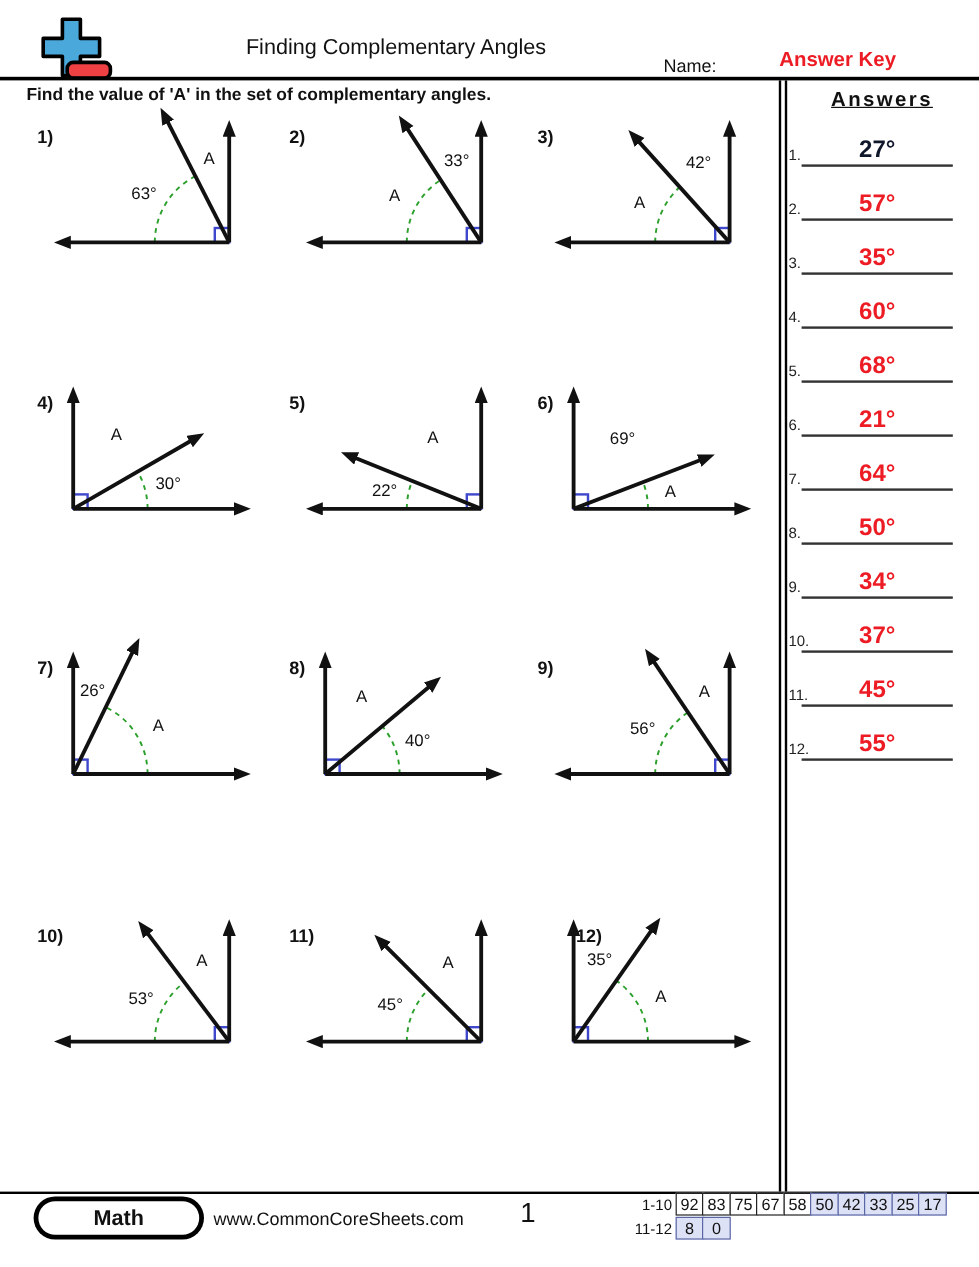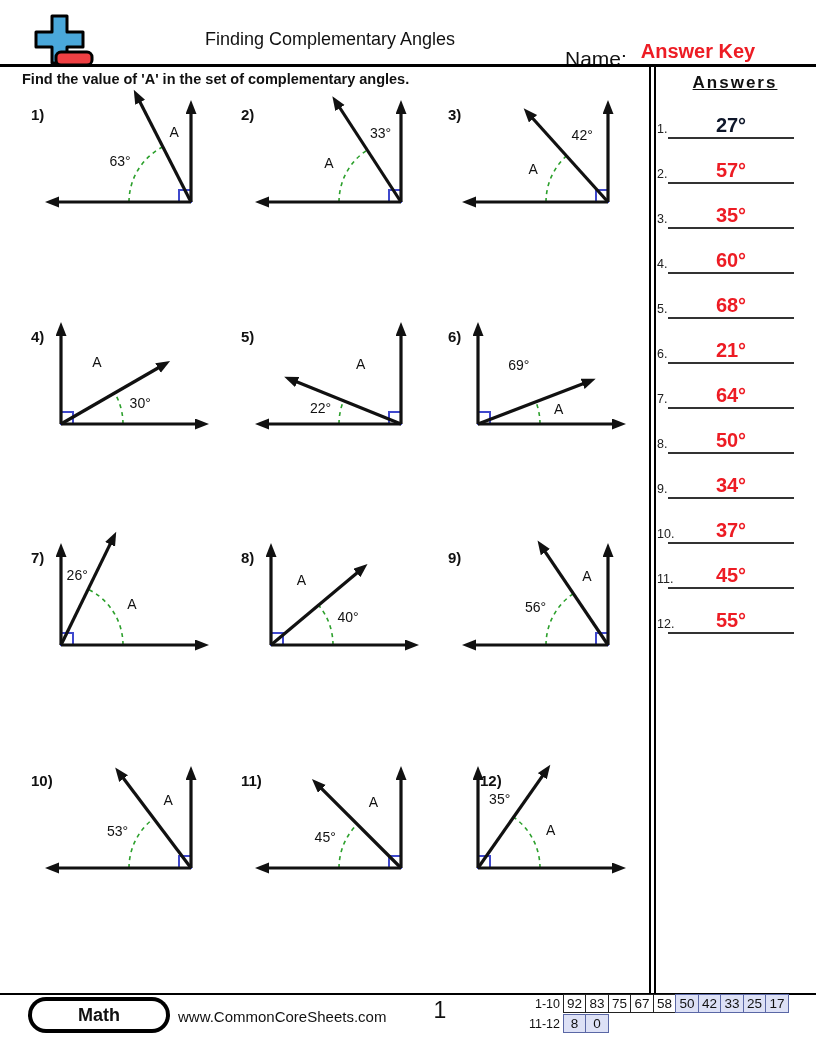--- a/index.html
+++ b/index.html
@@ -2,22 +2,22 @@
 <html><head>
 <meta charset="utf-8">
 <style>
   html,body{margin:0;padding:0;background:#888;}
   #page{position:relative;width:816px;height:1056px;background:#fff;margin:0 auto;
         font-family:"Liberation Sans",sans-serif;color:#111;overflow:hidden;}
   .abs{position:absolute;}
   
   #logo{left:30px;top:14px;}
   #title{left:10px;top:29px;width:640px;text-align:center;font-size:18px;}
-  #name-label{left:553px;top:47px;font-size:21px;margin-left:12px;}
-  #answer-key{left:618px;top:40px;width:160px;text-align:center;font-size:20px;font-weight:bold;}
+  #name-label{left:553px;top:47px;font-size:15px;}
+  #answer-key{left:618px;top:40px;width:160px;text-align:center;font-size:17px;font-weight:bold;}
   #header-rule{left:0;top:64px;width:816px;height:3px;background:#000;}
   #instruction{left:22px;top:71px;font-size:14.5px;font-weight:bold;}
   
   #divider{left:649px;top:67px;width:3px;height:926px;border-left:2px solid #000;border-right:2px solid #000;}
   #answers-title{left:660px;top:73px;width:150px;text-align:center;font-size:17px;font-weight:bold;
                  text-decoration:underline;letter-spacing:2px;}
   .ans-num{position:absolute;font-size:12.5px;color:#222;}
   .ans-val{position:absolute;width:126px;text-align:center;font-size:20px;font-weight:bold;}
   .ans-line{position:absolute;width:126px;height:2px;background:#333;}
   

